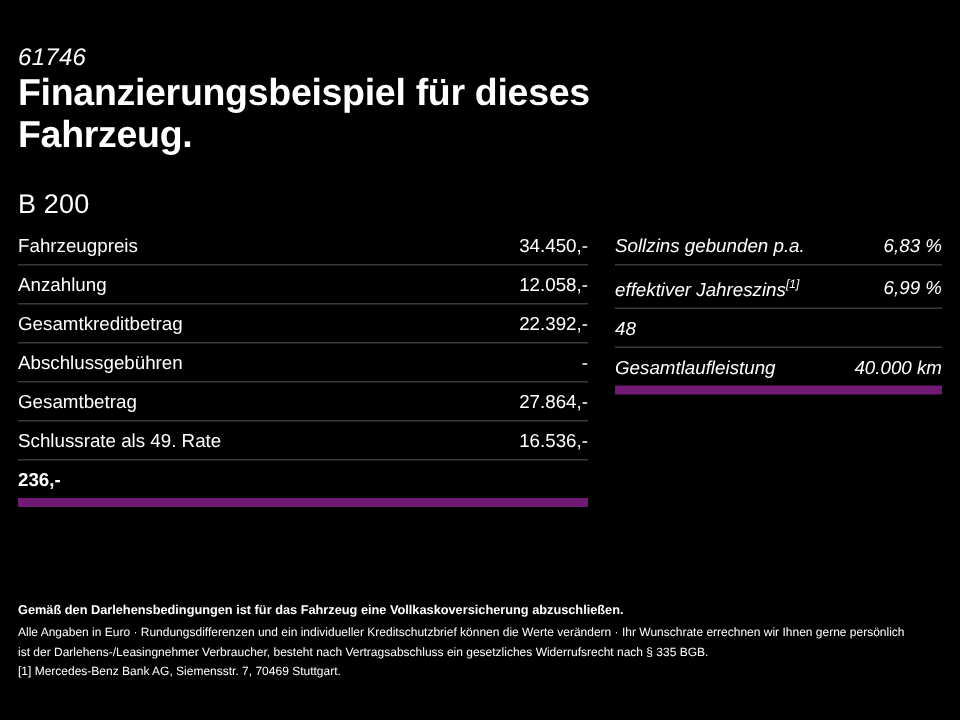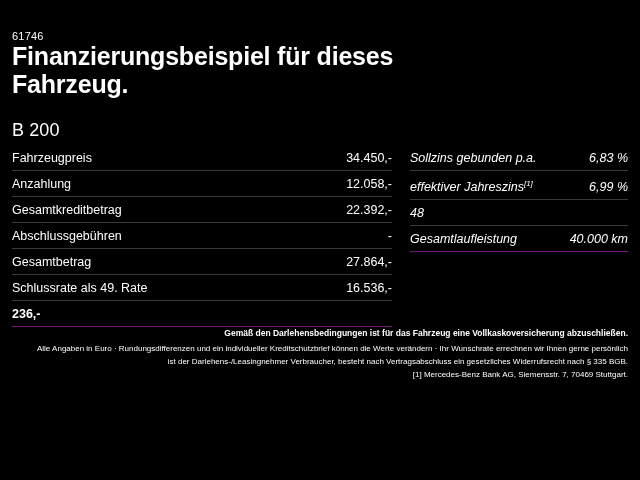--- a/index.html
+++ b/index.html
@@ -16,24 +16,25 @@
   }
   .page {
     position: relative;
     width: 640px;
     height: 480px;
     background: #000000;
     box-sizing: border-box;
     padding: 0 12px;
   }
   .id-line {
-    font-size: 11px;
+    font-size: 16px;
     color: #ffffff;
     padding-top: 30px;
     letter-spacing: 0.2px;
+    font-style: italic;
   }
   .headline {
     font-size: 25px;
     line-height: 28px;
     font-weight: 700;
     margin-top: 0;
     letter-spacing: -0.2px;
   }
   .model {
     font-size: 18px;
@@ -53,46 +54,46 @@
   .col-spacer {
     flex: 0 0 18px;
   }
   .col-right {
     flex: 1 1 auto;
     font-style: italic;
   }
   .row {
     display: flex;
     justify-content: space-between;
-    align-items: flex-end;
+    align-items: center;
     border-bottom: 1px solid #3a3a3a;
     font-size: 12.5px;
     padding: 6px 0 5px 0;
     line-height: 14px;
   }
   .row .label {
     white-space: nowrap;
   }
   .row .value {
     white-space: nowrap;
     text-align: right;
   }
   .row.bold .label,
   .row.bold .value {
     font-weight: bold;
   }
   .row.last {
-    border-bottom: 1px solid #701a75;
+    border-bottom: 6px solid #701a75;
   }
   .sup {
     font-size: 8px;
     vertical-align: super;
   }
   .legal {
-    text-align: right;
+    margin-top: 62px;
   }
   .legal-bold {
     font-size: 8.5px;
     font-weight: bold;
     line-height: 12px;
     margin-bottom: 4px;
   }
   .legal-text {
     font-size: 8px;
     line-height: 12px;

